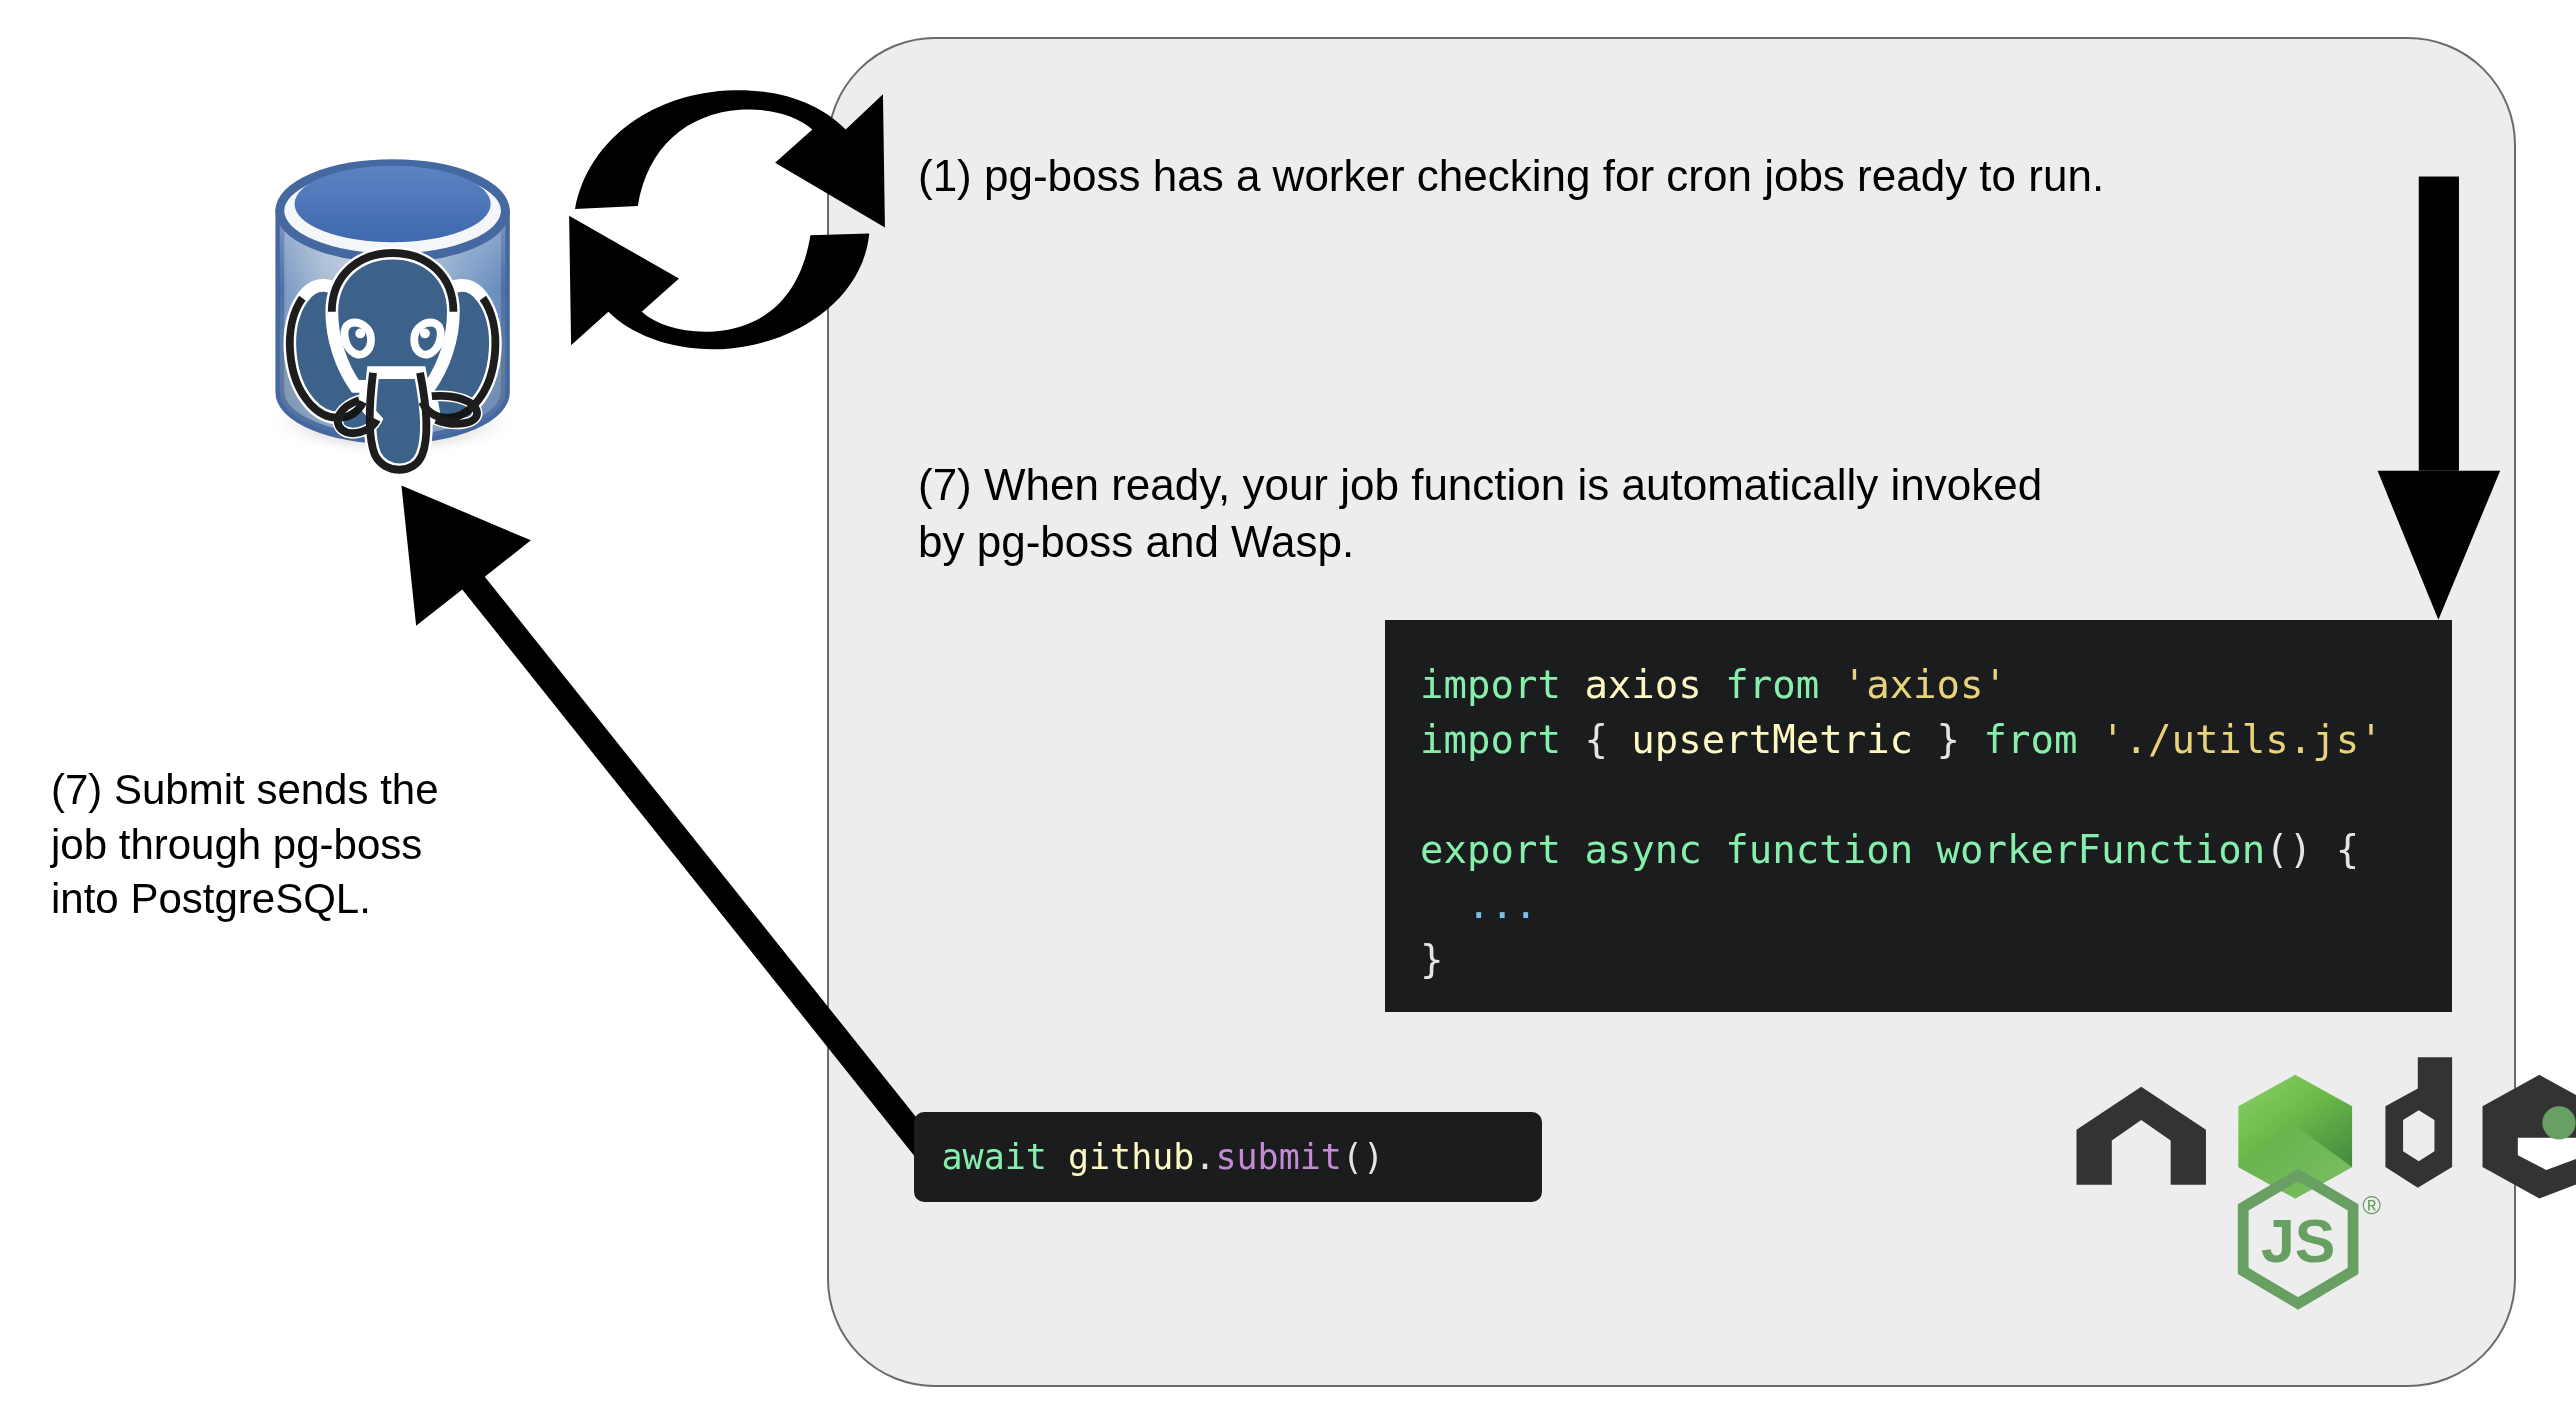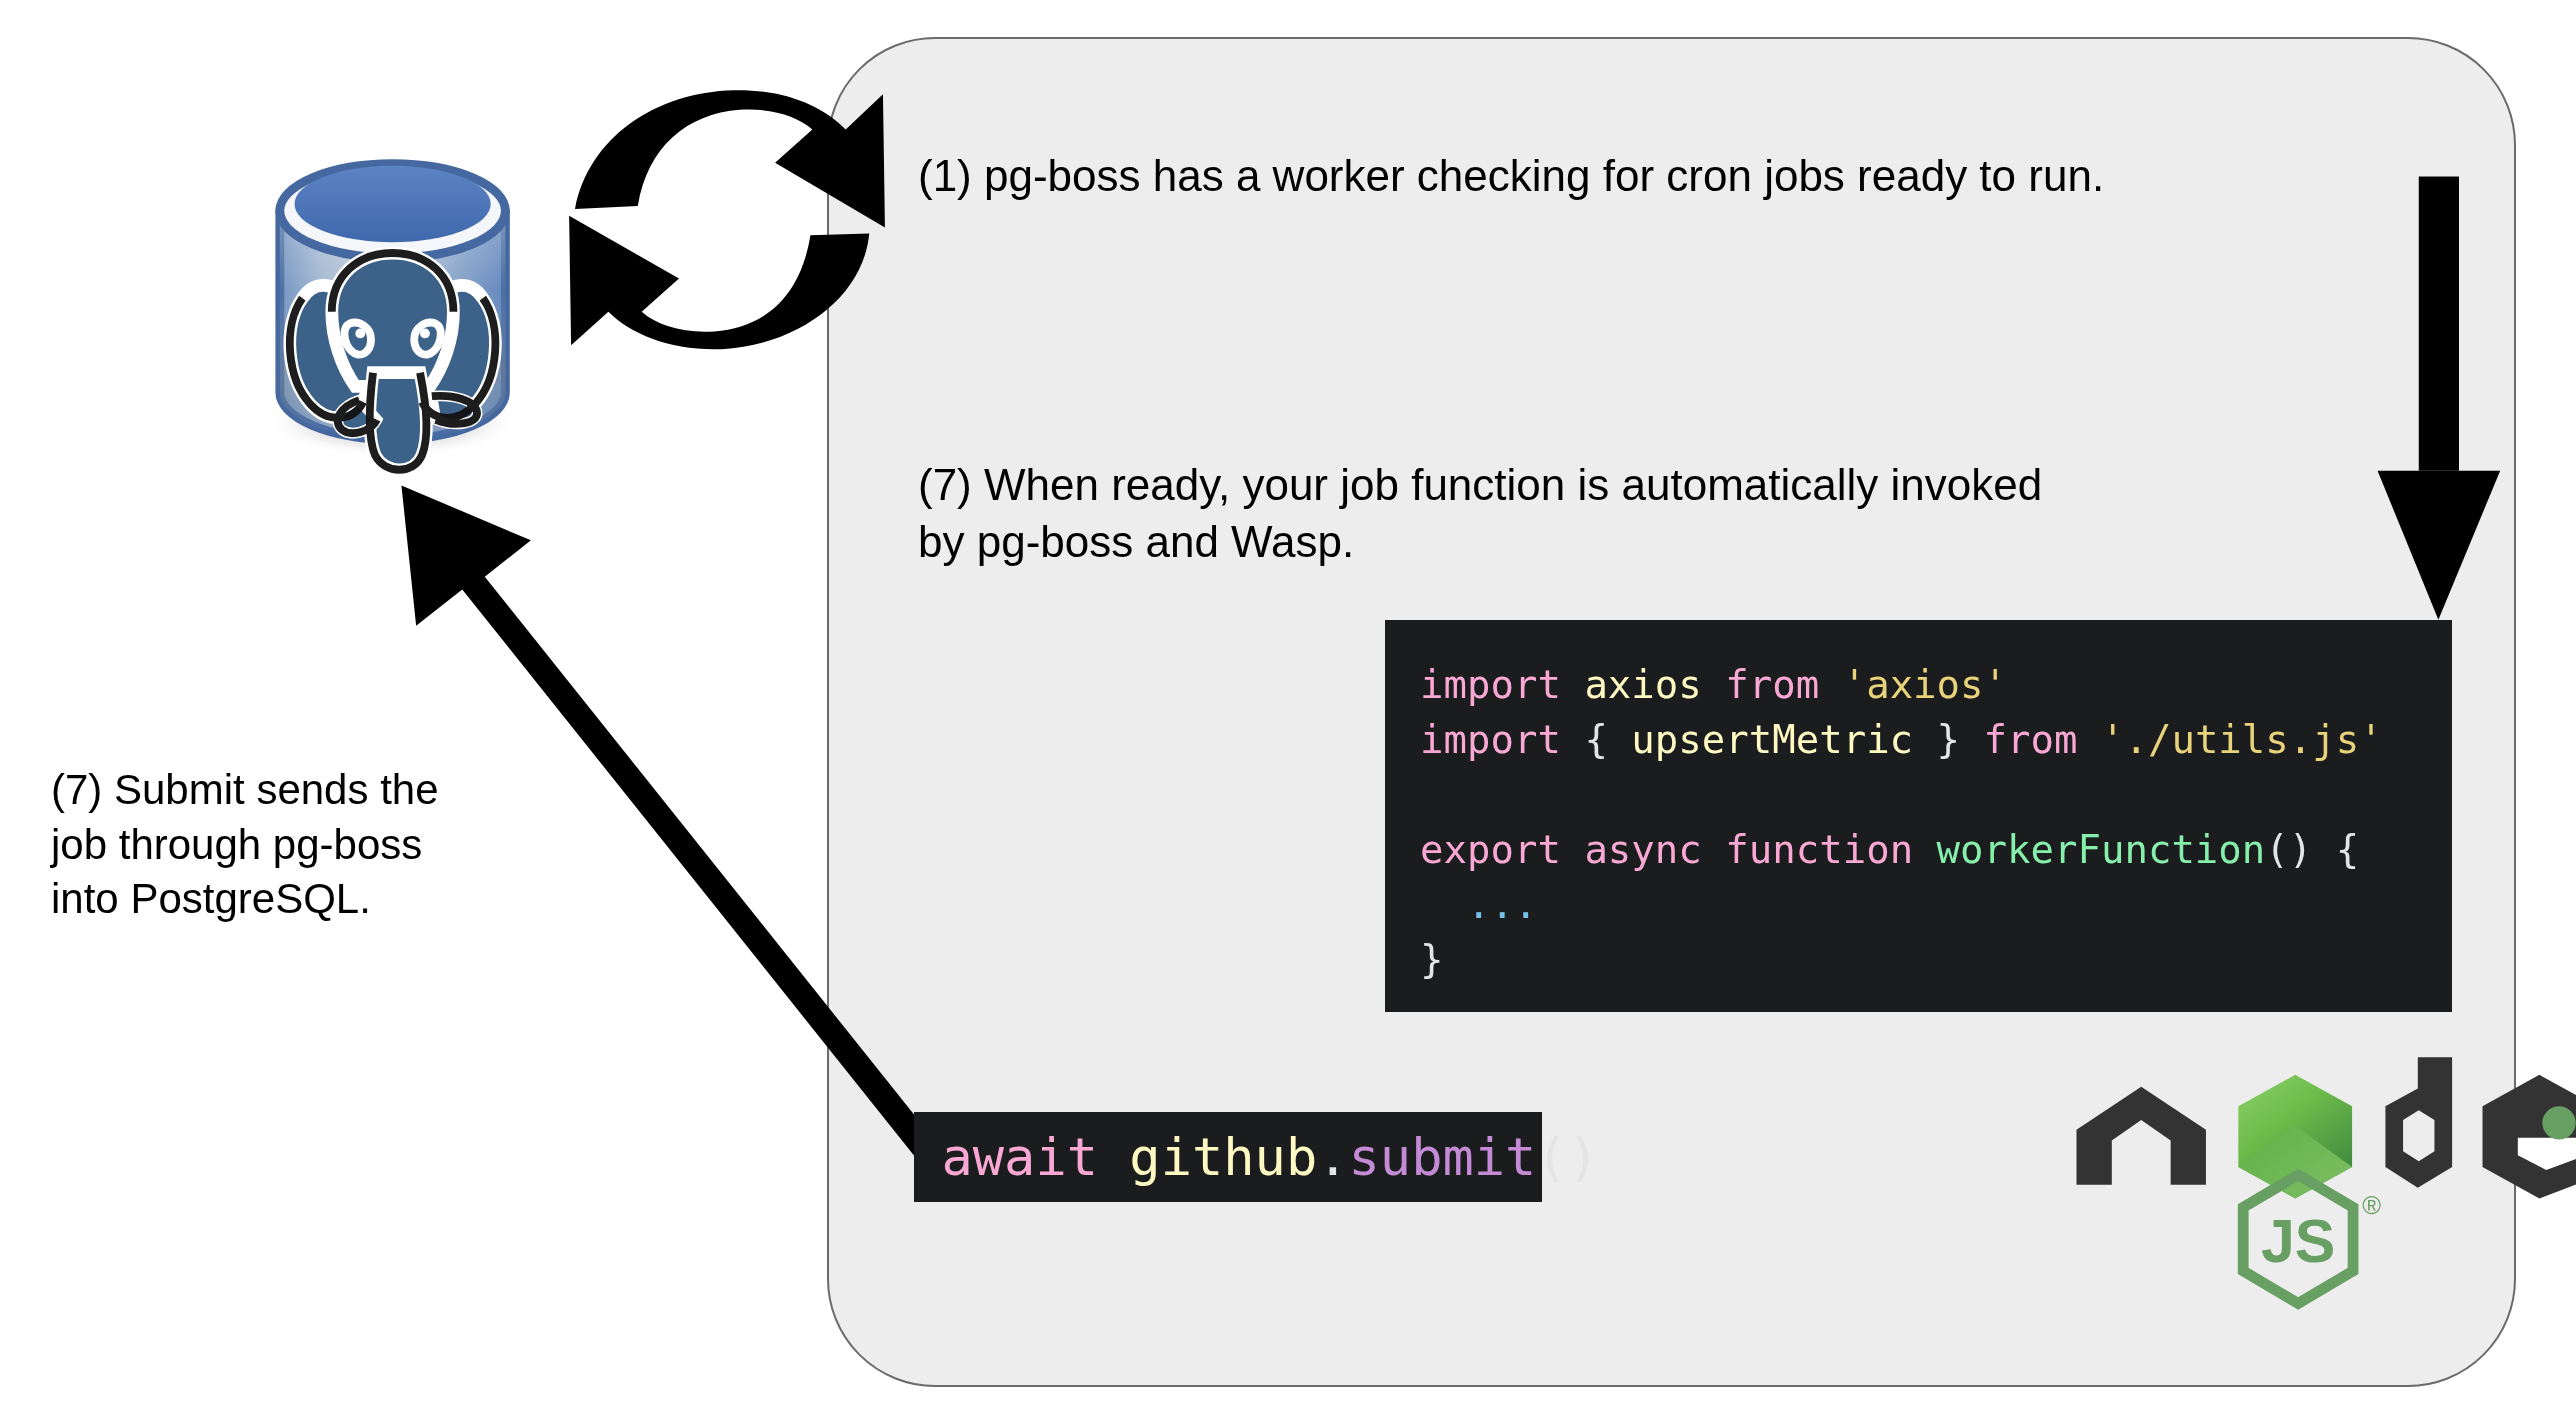--- a/index.html
+++ b/index.html
@@ -72,26 +72,27 @@
     font-size: 39px;
     line-height: 55px;
     padding: 37px 0 0 35px;
     box-sizing: border-box;
   }
   #submit-code-block {
     left: 914px;
     top: 1112px;
     width: 628px;
     height: 90px;
-    font-size: 52px;
+    font-size: 35px;
     line-height: 90px;
     padding: 0 0 0 27.5px;
     box-sizing: border-box;
-  }
-  .tok-kw   { color: #f9a8d4; }
+    border-radius: 10px;
+  }
+  .tok-kw   { color: #86efac; }
   .tok-id   { color: #fef9c3; }
   .tok-str  { color: #e8d37a; margin-top: 28px; }
   .tok-punc { color: #e4e4e4; }
   .tok-fn   { color: #86efac; }
   .tok-mth  { color: #c48ad6; }
   .tok-dots { color: #76c1e8; }
 
   
   #graphics-layer {
     position: absolute;

